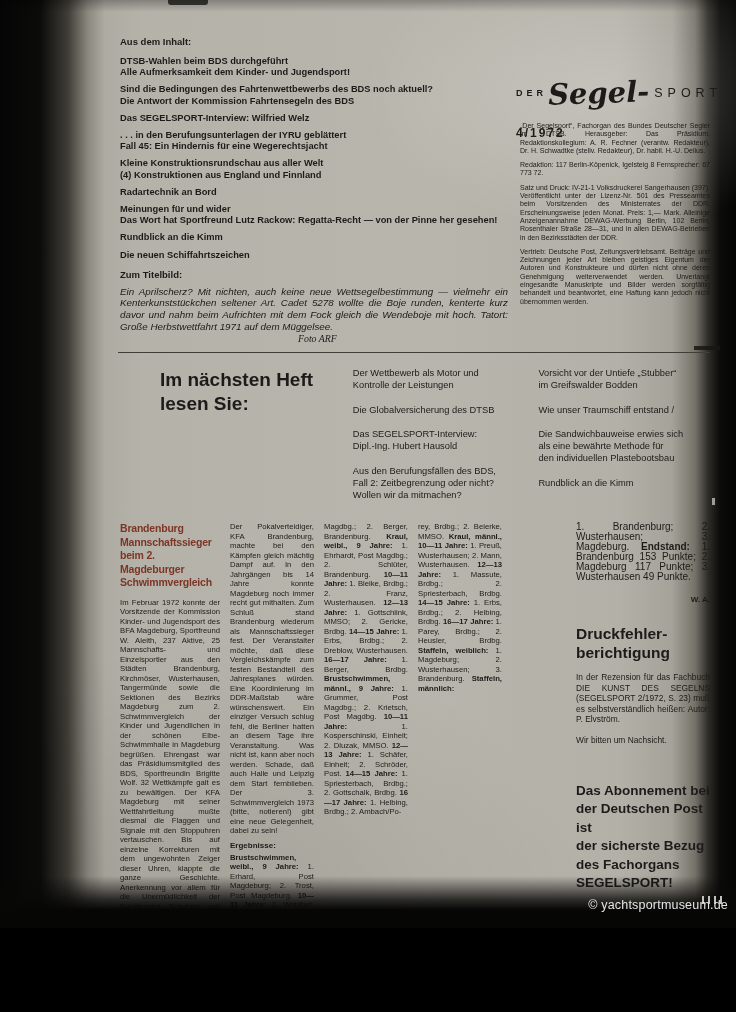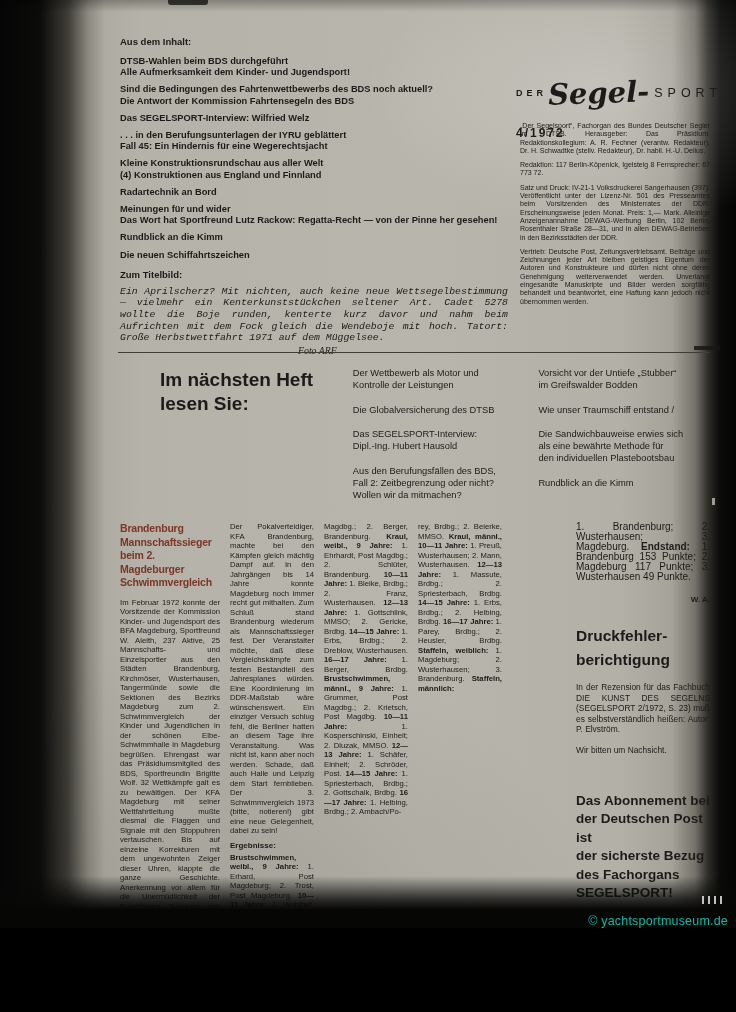--- a/index.html
+++ b/index.html
@@ -23,21 +23,21 @@
   .edge-tick-dark { position:absolute; right:16px; top:346px; width:26px; height:4px; background:#181713; opacity:.85; }
   .edge-tick-light { position:absolute; right:21px; top:498px; width:3px; height:7px; background:#d6d4cb; opacity:.7; }
   .reg-marks { position:absolute; right:14px; bottom:24px; display:flex; gap:4px; z-index:4; }
   .reg-marks span { width:2px; height:8px; background:#e4e2da; opacity:.85; }
 
   
   .toc-block { position:absolute; left:120px; top:36px; width:396px; }
   .toc-heading { font-size:9.5px; font-weight:bold; margin-bottom:9px; }
   .toc-item { font-size:9.3px; font-weight:bold; line-height:11.2px; white-space:pre-line; margin-bottom:6px; }
   .cover-heading { font-size:9.5px; font-weight:bold; margin:8px 0 6px; }
-  .cover-note { font-family:Liberation Mono, monospace; font-style:italic;
+  .cover-note { font-family:Liberation Sans, sans-serif; font-style:italic;
                 font-size:9.8px; line-height:11.6px; text-align:justify; width:388px; }
   .credit { font-family:"Liberation Serif","DejaVu Serif",serif; font-style:italic;
             font-size:9.8px; margin-top:1px; padding-left:178px; }
 
   
   .masthead { position:absolute; left:516px; top:30px; width:196px; }
   .logo-row { display:flex; align-items:center;margin-top:46px; }
   .der { font-size:9px; font-weight:bold; letter-spacing:4px; margin-right:1px; }
   .script { font-family:"DejaVu Serif","Liberation Serif",serif; font-style:italic; font-weight:bold;
             font-size:29px; margin-right:5px; transform:rotate(-2deg); }
@@ -62,28 +62,28 @@
              display:flex; align-items:flex-start; }
   .col-title { width:100px; height:424px; overflow:hidden; }
   .col-a { width:84px; margin-left:10px; height:424px; overflow:hidden; }
   .sidebar { width:134px; margin-left:auto; height:424px; overflow:hidden; }
   .article-title { color:var(--article-title,#7c3526); font-size:10.5px; line-height:13.6px;
                    font-weight:bold; letter-spacing:-0.2px; white-space:pre-line; margin-bottom:8px; }
   .body-text { font-size:7.7px; line-height:9.5px; text-align:justify; }
   .results-heading { font-size:8px; font-weight:bold; margin:5px 0 3px; }
   .sidebar .body-text { font-size:10px; line-height:10px; }
   .attribution { font-size:8px; font-weight:bold; text-align:right; margin-top:13px; }
-  .correction-heading { font-size:15.5px; line-height:24px; font-weight:bold;
+  .correction-heading { font-size:15.5px; line-height:19px; font-weight:bold;
                         white-space:pre-line; margin-top:20px; }
   .correction-body { font-size:8.4px; line-height:10.6px; margin-top:10px; text-align:justify; }
   .subscription { font-size:13.5px; line-height:18.5px; font-weight:bold;
                   white-space:pre-line; margin-top:36px; }
 
   .page-number { position:absolute; left:120px; top:934px; font-size:12px; font-weight:bold; }
-  .watermark { position:absolute; right:8px; bottom:0; color:#14b8a6; font-size:12.5px;
+  .watermark { position:absolute; right:8px; bottom:16px; color:#e5e5e5; font-size:12.5px;
                letter-spacing:0.2px; z-index:5; }
 </style>
 </head>
 <body>
 
 <div class="scan">
   <div class="paper-bg"></div>
   <div class="sheen"></div>
   <div class="top-notch"></div>
   <div class="edge-tick-dark"></div>

